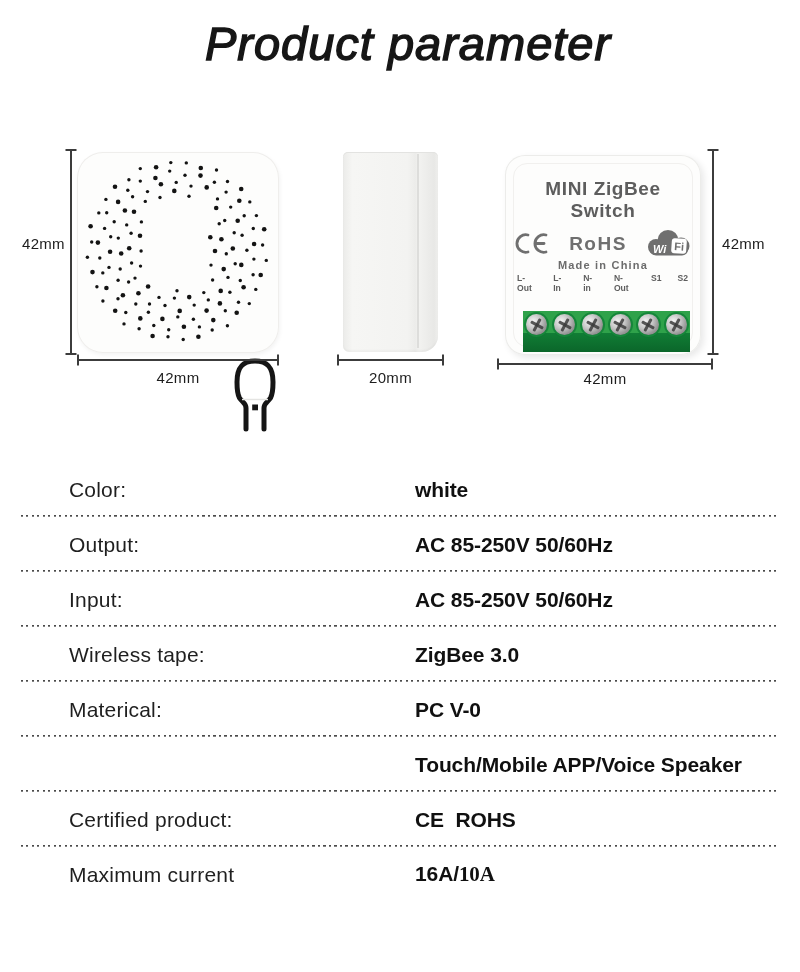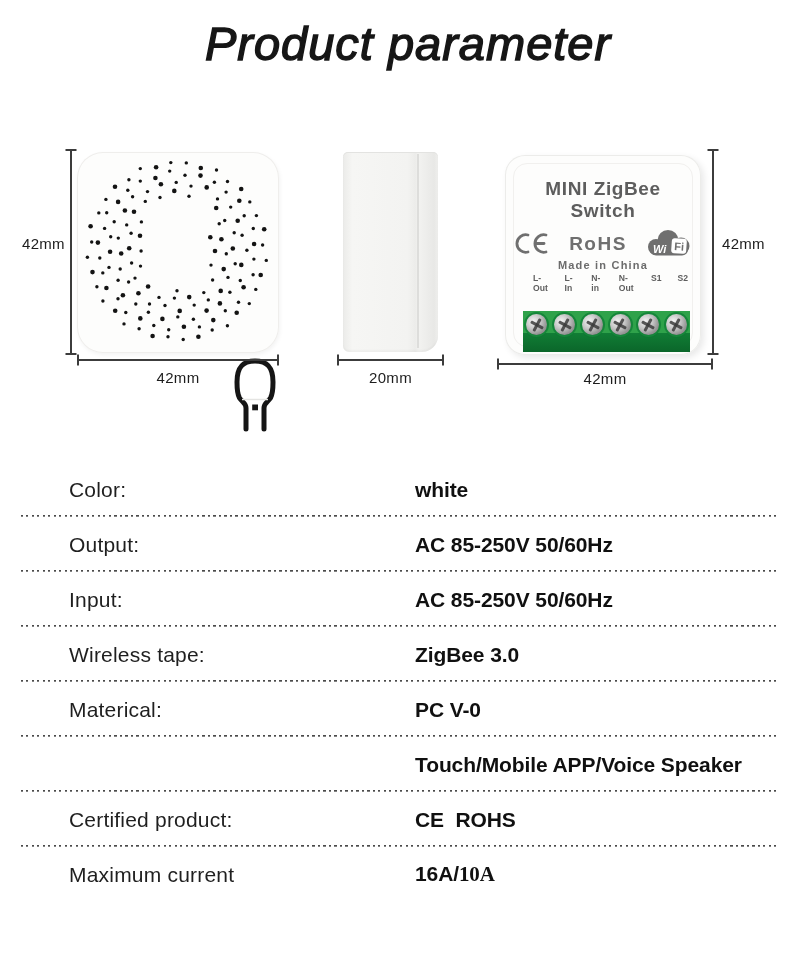--- a/index.html
+++ b/index.html
@@ -42,21 +42,21 @@
     background:#fdfdfc;border-radius:20px;
     box-shadow:0 0 0 1px #ececea inset, 3px 3px 7px rgba(0,0,0,0.09);
     color:#6a6a6a;
   }
   .back-inner{position:absolute;left:8px;top:8px;right:8px;bottom:8px;border:1px solid #f1f0ee;border-radius:14px;}
   .device-name{margin:23px 16px 0;text-align:center;font-size:19px;font-weight:700;letter-spacing:0.6px;color:#5d5d5d;position:relative;}
   .device-specs{margin:6px 0 0 25px;font-size:7.6px;font-weight:700;color:#7a7a7a;letter-spacing:0.4px;line-height:13px;position:relative;}
   .cert-row{margin-top:7px;display:flex;justify-content:center;align-items:center;gap:19px;position:relative;}
   .rohs-text{font-size:19px;font-weight:700;color:#6f6f6f;letter-spacing:1.5px;}
   .made-in{margin-top:1px;text-align:center;font-size:11px;font-weight:700;letter-spacing:1.2px;color:#6c6c6c;position:relative;}
-  .terminal-labels{margin:2px 13px 0 28px;display:flex;justify-content:space-between;font-size:8.6px;font-weight:700;color:#5e5e5e;position:relative;gap:16px;}
+  .terminal-labels{margin:2px 13px 0 12px;display:flex;justify-content:space-between;font-size:8.6px;font-weight:700;color:#5e5e5e;position:relative;gap:16px;}
   .terminal-block{
     position:absolute;left:18px;top:156px;width:167px;height:41px;
     background:linear-gradient(180deg,#2fa24a 0%,#2fa24a 54%,#117d35 54%,#0b662a 100%);
     display:flex;justify-content:space-around;align-items:flex-start;padding-top:3px;box-sizing:border-box;
   }
   .screw{
     position:relative;width:21px;height:21px;border-radius:50%;
     background:radial-gradient(circle at 35% 35%,#f5f5f5,#c4c4c4 40%,#939393 70%,#757575 100%);
     box-shadow:0 0 0 2px #15863a, 0 1px 2px rgba(0,0,0,0.4);
   }

